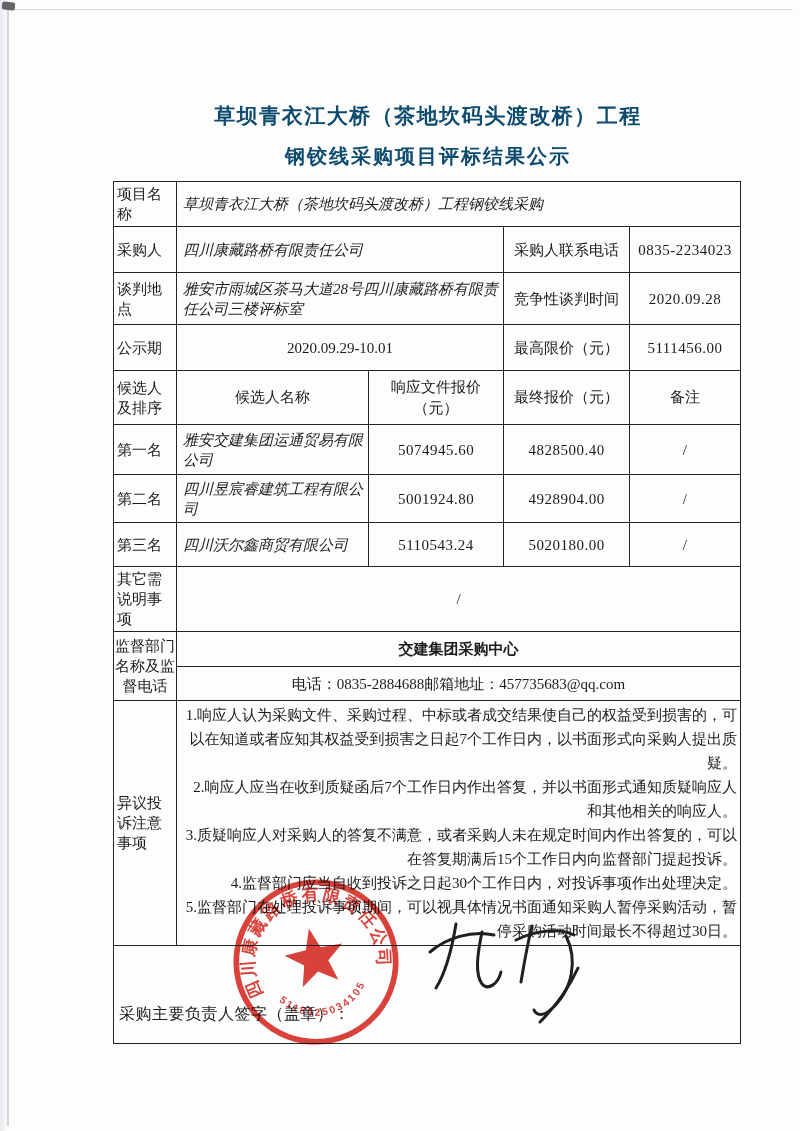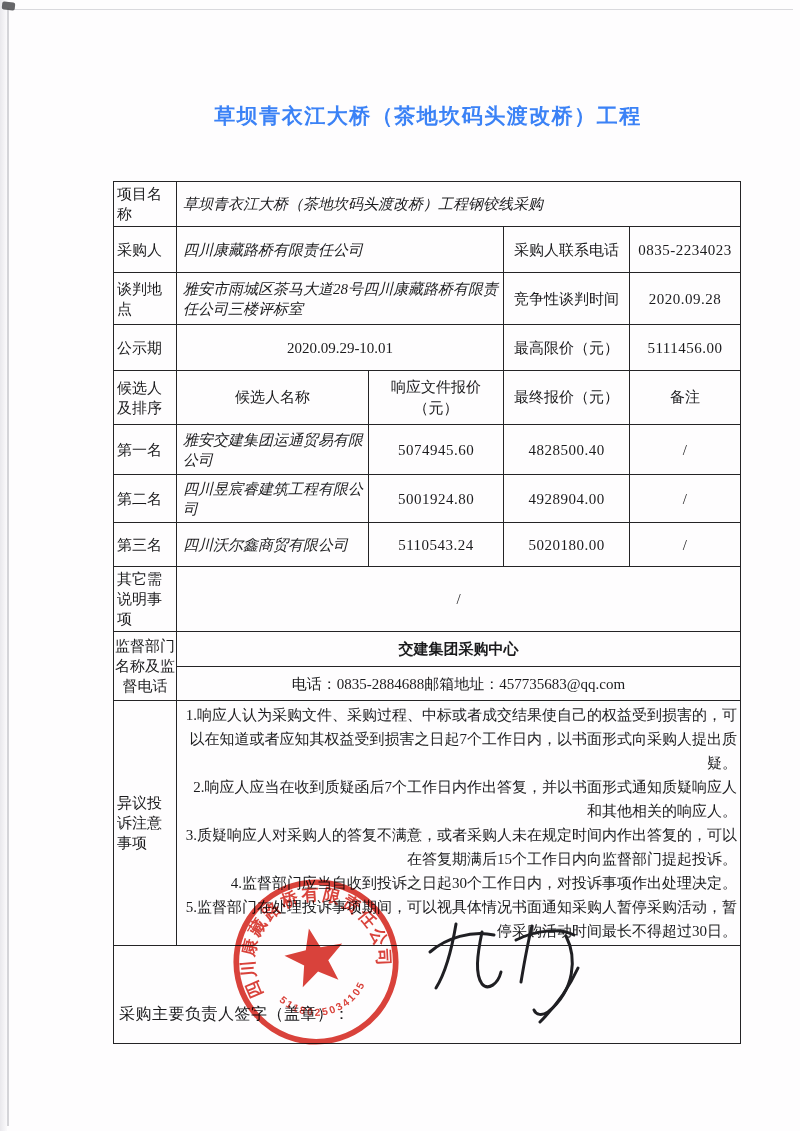--- a/index.html
+++ b/index.html
@@ -11,21 +11,21 @@
   }
   
   .edge-left{position:absolute;left:7px;top:8px;width:2px;height:1118px;background:#c9c9ce;opacity:.8;}
   .edge-left-shade{position:absolute;left:0;top:0;width:7px;height:1131px;background:linear-gradient(90deg,#e9e8ec,#fbfafc);}
   .edge-top{position:absolute;left:7px;top:9px;width:786px;height:1px;background:#d9d9dd;}
   .corner-mark{position:absolute;left:2px;top:2px;width:13px;height:8px;background:#4b4b4f;border-radius:2px;transform:rotate(6deg);opacity:.85;}
 
   .title{
     position:absolute;left:113px;width:630px;text-align:center;
     font-family:"Liberation Sans","DejaVu Sans",sans-serif;
-    font-weight:bold;color:#3b82f6;
+    font-weight:bold;color:#0c4a6e;
   }
   .title1{top:102px;font-size:21px;letter-spacing:1.5px;}
   .title2{top:143px;font-size:20px;letter-spacing:2px;}
 
   table.tbl{
     position:absolute;left:113px;top:181px;width:627px;
     border-collapse:collapse;table-layout:fixed;
     font-size:15px;line-height:20px;color:#1b1b1d;
   }
   .tbl td{
@@ -52,20 +52,21 @@
 </head>
 <body>
 
 <div class="page">
   <div class="edge-left-shade"></div>
   <div class="edge-left"></div>
   <div class="edge-top"></div>
   <div class="corner-mark"></div>
 
   <div class="title title1">草坝青衣江大桥（茶地坎码头渡改桥）工程</div>
+  <div class="title title2">钢铰线采购项目评标结果公示</div>
 
   <table class="tbl">
     <colgroup>
       <col style="width:63px">
         <col style="width:192px">
         <col style="width:135px">
         <col style="width:126px">
         <col style="width:111px">
     </colgroup>
     <tbody>

